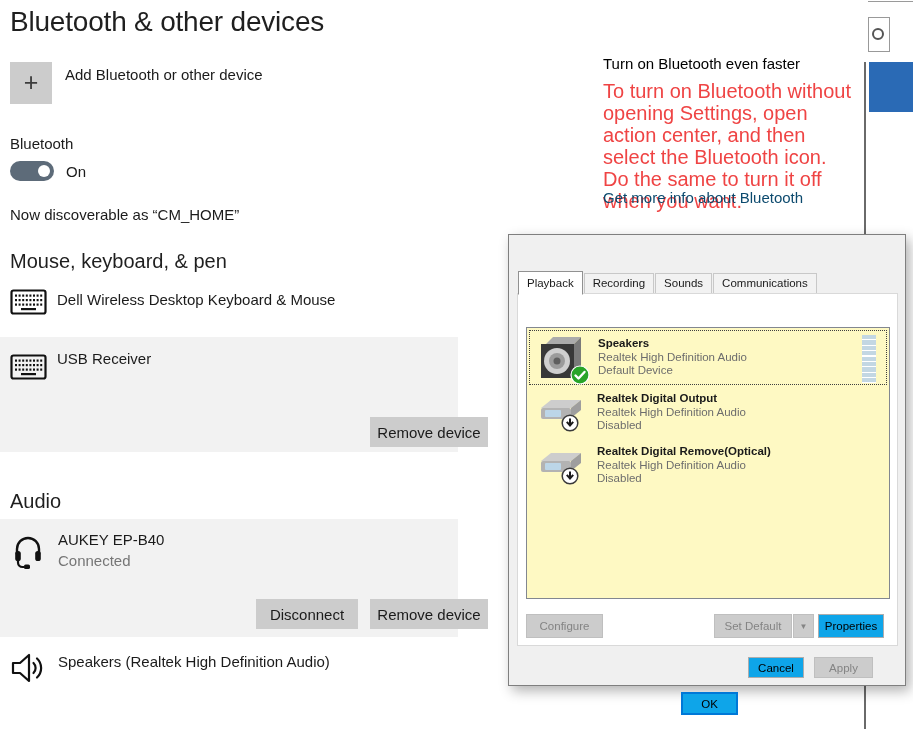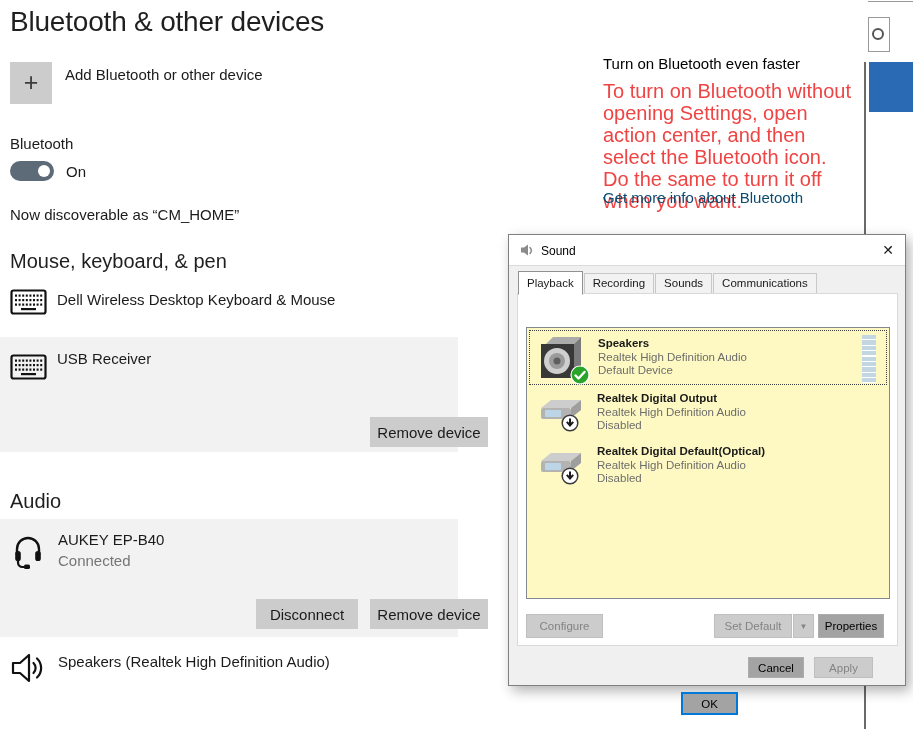--- a/index.html
+++ b/index.html
@@ -51,21 +51,21 @@
   .listbox { position:absolute; left:8px; top:33px; width:364px; height:272px; background:#fef9c3; border:1px solid #828790; }
   .ditem { position:absolute; left:2px; right:2px; height:55px; cursor:pointer; }
   .ditem.sel { border:1px dotted #3f3f3f; }
   .dicon-box { position:absolute; left:8px; top:4px; width:46px; height:46px; }
   .badge { position:absolute; }
   .dname { position:absolute; left:68px; top:6px; font-weight:bold; font-size:11.5px; color:#1a1a1a; }
   .dsub1 { position:absolute; left:68px; top:20px; font-size:11.5px; color:#6d6d6d; }
   .dsub2 { position:absolute; left:68px; top:33px; font-size:11.5px; color:#6d6d6d; }
   .meter { position:absolute; left:332px; top:4px; width:14px; height:48px;
            background:repeating-linear-gradient(to bottom,#c3d7e3 0 4.2px,#ffffff 4.2px 5.4px); }
-  .wbtn { position:absolute; font-family:inherit; font-size:11.5px; background:#a3a3a3; border:1px solid #adadad; color:#000; cursor:pointer; }
+  .wbtn { position:absolute; font-family:inherit; font-size:11.5px; background:#0ea5e9; border:1px solid #adadad; color:#000; cursor:pointer; }
   .wbtn.disabled { background:#cccccc; border-color:#bfbfbf; color:#848484; cursor:default; }
   .btn-configure { left:8px;  top:320px; width:77px; height:24px; }
   .btn-setdef    { left:196px; top:320px; width:78px; height:24px; }
   .btn-setdef-ar { left:275px; top:320px; width:21px; height:24px; font-size:8px; }
   .btn-props     { left:300px; top:320px; width:66px; height:24px; }
   .btn-ok     { left:172px; top:421px; width:57px; height:23px; border:2px solid #0078d7;margin-top:36px; }
   .btn-cancel { left:239px; top:422px; width:56px; height:21px; }
   .btn-apply  { left:305px; top:422px; width:59px; height:21px; }
 </style>
 </head>
@@ -186,28 +186,20 @@
 <a class="abs help-link">Get more info about Bluetooth</a>
 
 <div class="abs top-hline"></div>
 <div class="abs search-frag">
   <div class="search-circle"></div>
 </div>
 <div class="abs blue-frag"></div>
 <div class="abs vline"></div>
 
 <div class="abs dialog">
-  <div class="titlebar">
-    <svg class="dicon" width="16" height="16" viewBox="0 0 16 16">
-      <polygon points="2,5.5 5,5.5 9,2.5 9,13.5 5,10.5 2,10.5" fill="#8b8b8b"></polygon>
-      <path d="M11 5.5 a4.5 4.5 0 0 1 0 6" stroke="#8b8b8b" fill="none" stroke-width="1.5" stroke-linecap="round"></path>
-    </svg>
-    <span class="dtitle">Sound</span>
-    <div class="close-btn">✕</div>
-  </div>
 
   <div class="tabs">
     <div class="tab active">Playback</div>
     <div class="tab">Recording</div>
     <div class="tab">Sounds</div>
     <div class="tab">Communications</div>
   </div>
 
   <div class="panel">
 
@@ -258,21 +250,21 @@
             <polygon points="4,12 34,12 44,4 14,4" fill="#cdcdcd"></polygon>
             <polygon points="34,12 44,4 44,14 34,22" fill="#9e9e9e"></polygon>
             <rect x="4" y="12" width="30" height="11" rx="2" fill="#b3b3b3"></rect>
             <rect x="8" y="14" width="16" height="7" rx="1" fill="#bcd6e8"></rect>
           </svg>
           <svg class="badge" style="left:24px;top:18px" width="18" height="18" viewBox="0 0 18 18">
             <circle cx="9" cy="9" r="7.8" fill="#fff" stroke="#3a3a3a" stroke-width="1.5"></circle>
             <path d="M9 4.5 v5.5 M5.8 7.8 L9 11.5 L12.2 7.8" stroke="#1a1a1a" stroke-width="2" fill="none"></path>
           </svg>
         </div>
-        <div class="dname" style="top:4px">Realtek Digital Default(Optical)</div>
+        <div class="dname" style="top:4px">Realtek Digital Remove(Optical)</div>
         <div class="dsub1" style="top:18px">Realtek High Definition Audio</div>
         <div class="dsub2" style="top:31px">Disabled</div>
       </div>
     </div>
 
     <button class="wbtn disabled btn-configure">Configure</button>
     <button class="wbtn disabled btn-setdef">Set Default</button>
     <button class="wbtn disabled btn-setdef-ar">▼</button>
     <button class="wbtn btn-props">Properties</button>
   </div>

